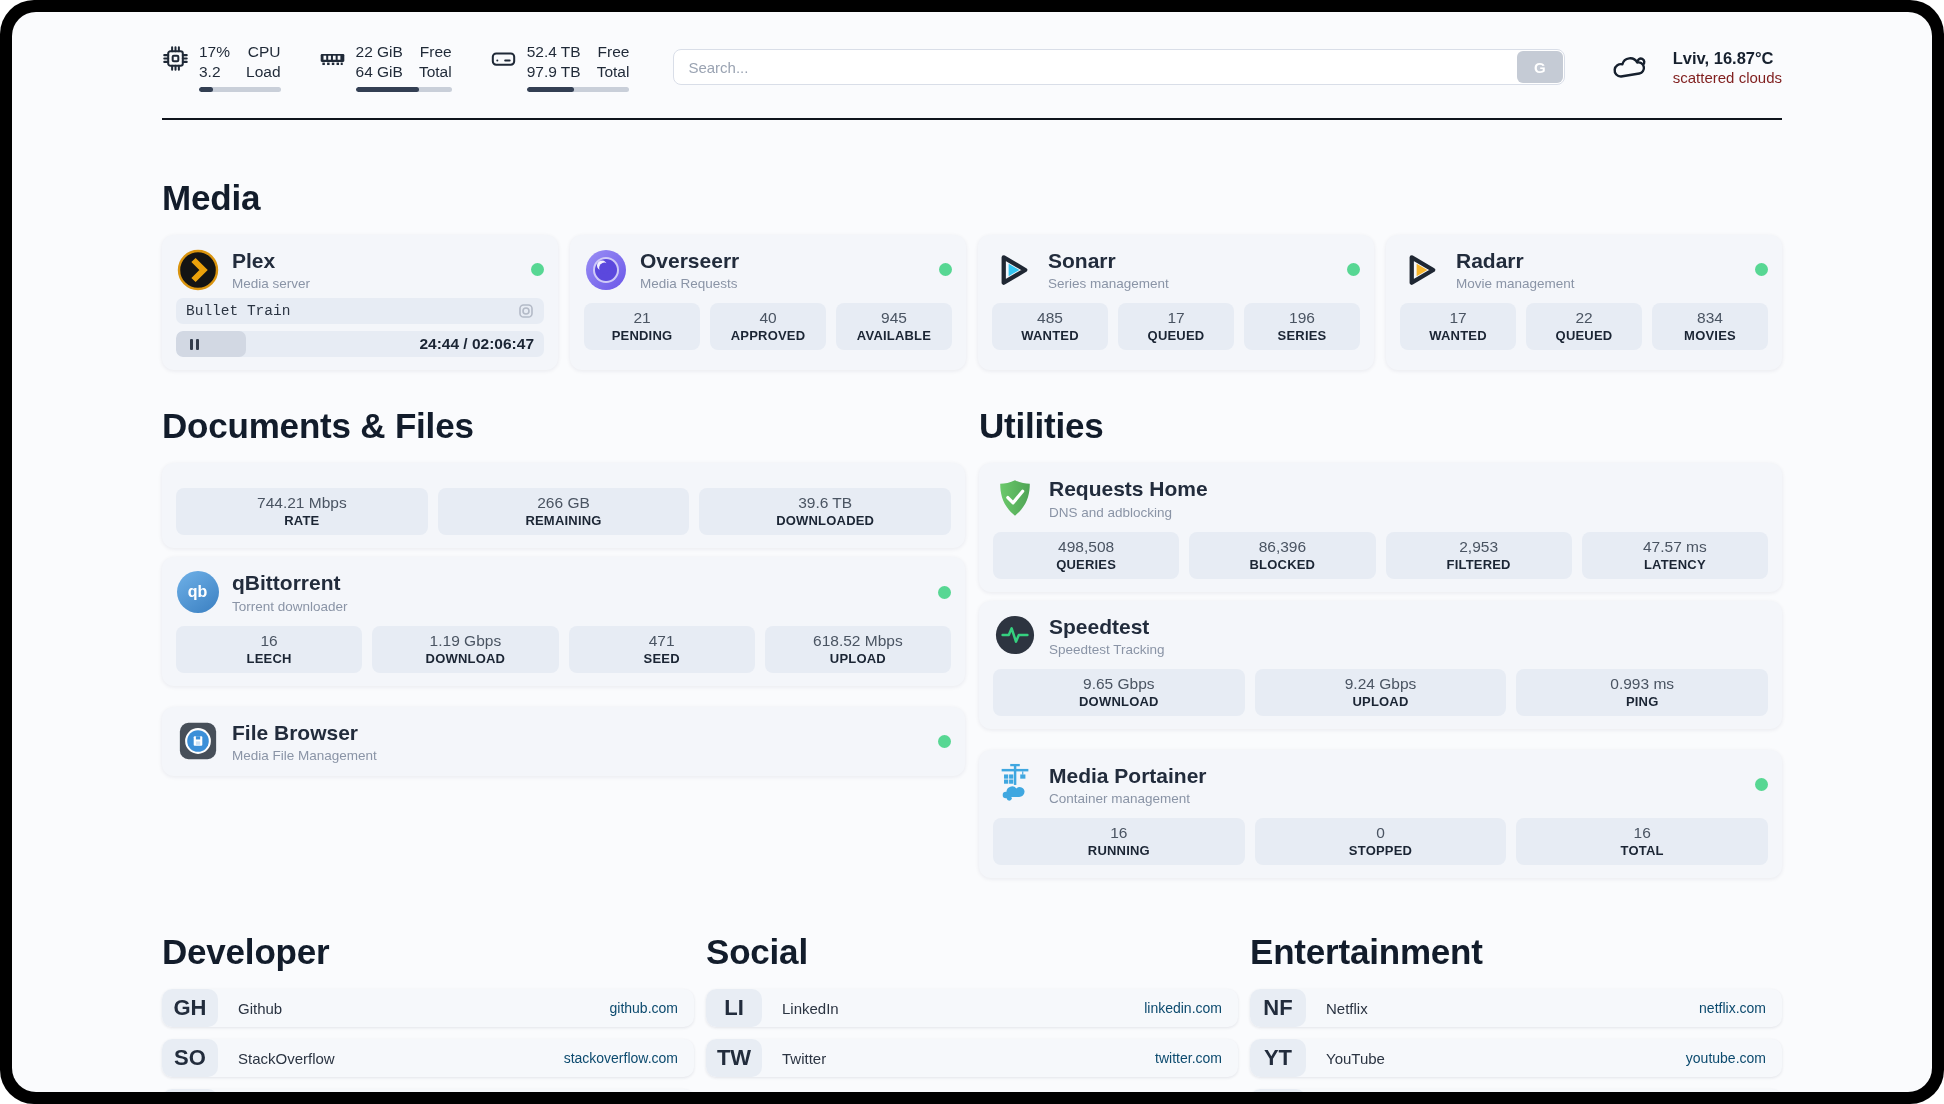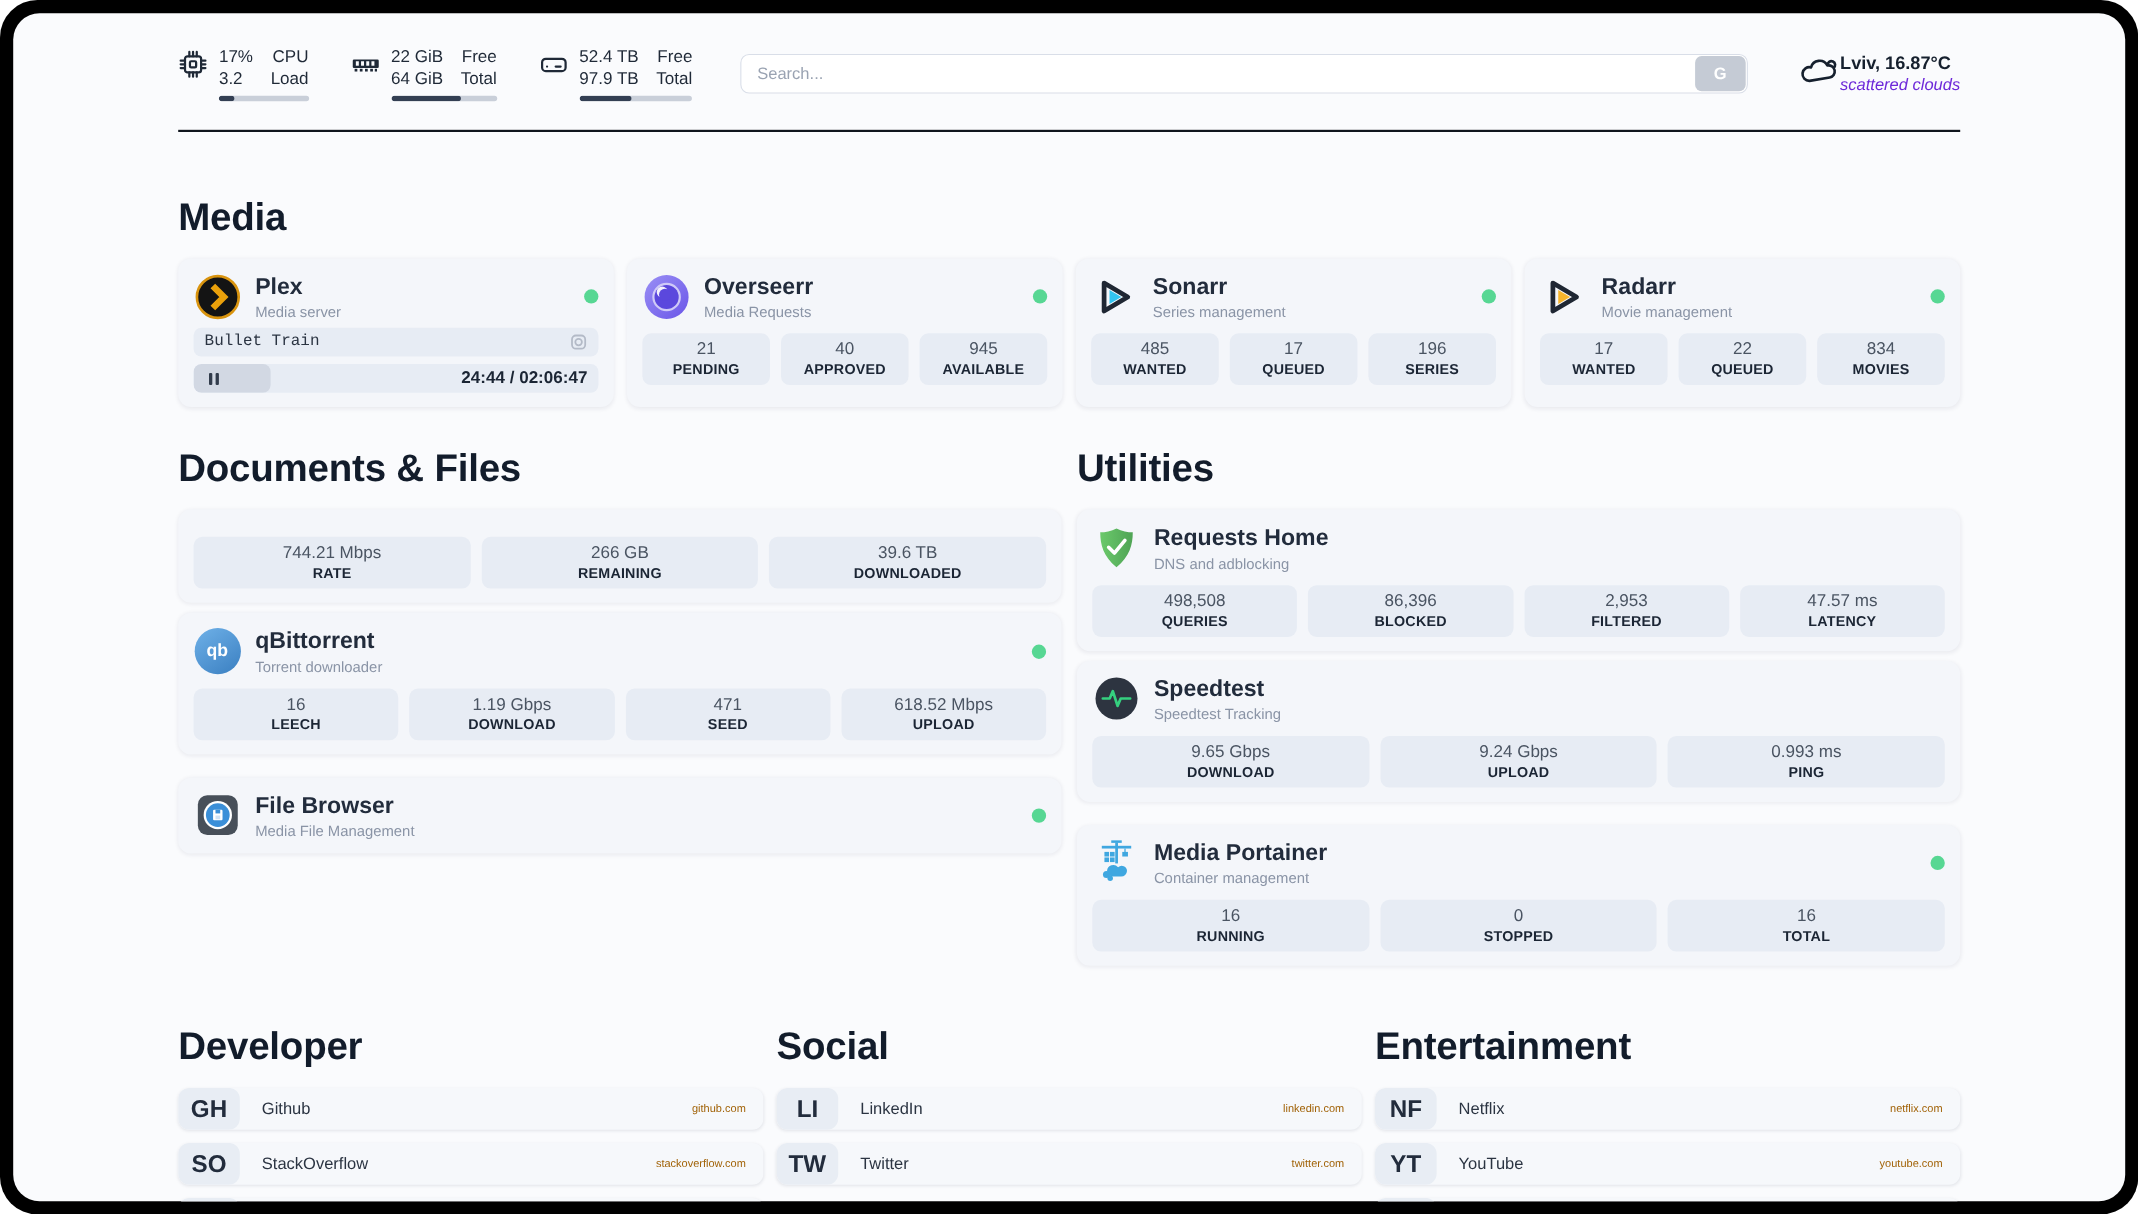--- a/index.html
+++ b/index.html
@@ -20,23 +20,23 @@
   .sysbar { margin-top:5px; height:5px; border-radius:3px; background:#c9cfd9; overflow:hidden; }
   .sysbar-fill { height:100%; background:#333f53; border-radius:3px; }
 
   .searchwrap { flex:1; margin:0 46px 0 44px; position:relative; }
   .searchwrap input { width:100%; height:36px; border:1px solid #d9dee8; border-radius:8px; background:#fff;
     padding:0 60px 0 14px; font-size:15px; color:#333; outline:none; font-family:"Liberation Sans",sans-serif; }
   .searchwrap input::placeholder { color:#9aa3b2; }
   .search-btn { position:absolute; right:2px; top:2px; bottom:2px; width:46px; border:none; background:#c5cbd5;
     color:#fff; font-size:15px; font-weight:600; border-radius:6px; cursor:pointer; }
 
-  .weather { display:flex; align-items:flex-start; gap:0; }
+  .weather { display:flex; align-items:center; gap:24px; }
   .weather .w1 { font-size:16.5px; font-weight:600; color:#16202e; }
-  .weather .w2 { font-size:15px; color:#6d28d9; margin-top:1px;font-style:italic; }
+  .weather .w2 { font-size:15px; color:#7f1d1d; margin-top:1px; }
 
   .divider { margin:26px 150px 0 150px; border-bottom:2px solid #10151d; }
 
   
   h2.section-title { font-size:35px; font-weight:600; color:#121c2b; letter-spacing:-.2px; margin-bottom:17px; }
   .media-section { margin-top:58px; }
   .media-grid { display:grid; grid-template-columns:repeat(4,1fr); gap:12px; }
 
   .card { background:#f4f6fa; border-radius:12px; padding:13px 14px; box-shadow:0 1px 4px rgba(20,30,60,.08); }
   .app-header { display:flex; align-items:center; gap:13px; }
@@ -65,21 +65,21 @@
   .stack .card + .card { margin-top:9px; }
   .stack .card.spaced { margin-top:21px; }
 
   
   .links-row { display:grid; grid-template-columns:repeat(3,1fr); gap:12px; margin-top:54px; padding-bottom:20px; }
   .link-item { height:38px; background:#f6f8fb; border-radius:10px; display:flex; align-items:center;
     margin-bottom:12px; box-shadow:0 1px 3px rgba(20,30,60,.10); overflow:hidden; cursor:pointer; }
   .link-badge { width:56px; height:100%; background:#e8edf4; display:flex; align-items:center; justify-content:center;
     font-size:22px; font-weight:600; color:#222c3c; border-radius:10px; }
   .link-name { margin-left:20px; font-size:15px; color:#2b3442; font-weight:500; }
-  .link-url { margin-left:auto; margin-right:16px; font-size:10px; color:#a16207; }
+  .link-url { margin-left:auto; margin-right:16px; font-size:14px; color:#0c4a6e; }
 
   
   .icon-circle { width:42px; height:42px; border-radius:50%; display:flex; align-items:center; justify-content:center; }
   .nzb { background:radial-gradient(circle at 35% 30%, #57b94c, #2e8b27); }
   .nzb span { color:#fff; font-size:9.5px; font-weight:700; }
   .qb { background:linear-gradient(145deg,#6fb1e8,#3a7fc1); }
   .qb span { color:#fff; font-size:16px; font-weight:600; }
 </style>
 </head>
 <body>

